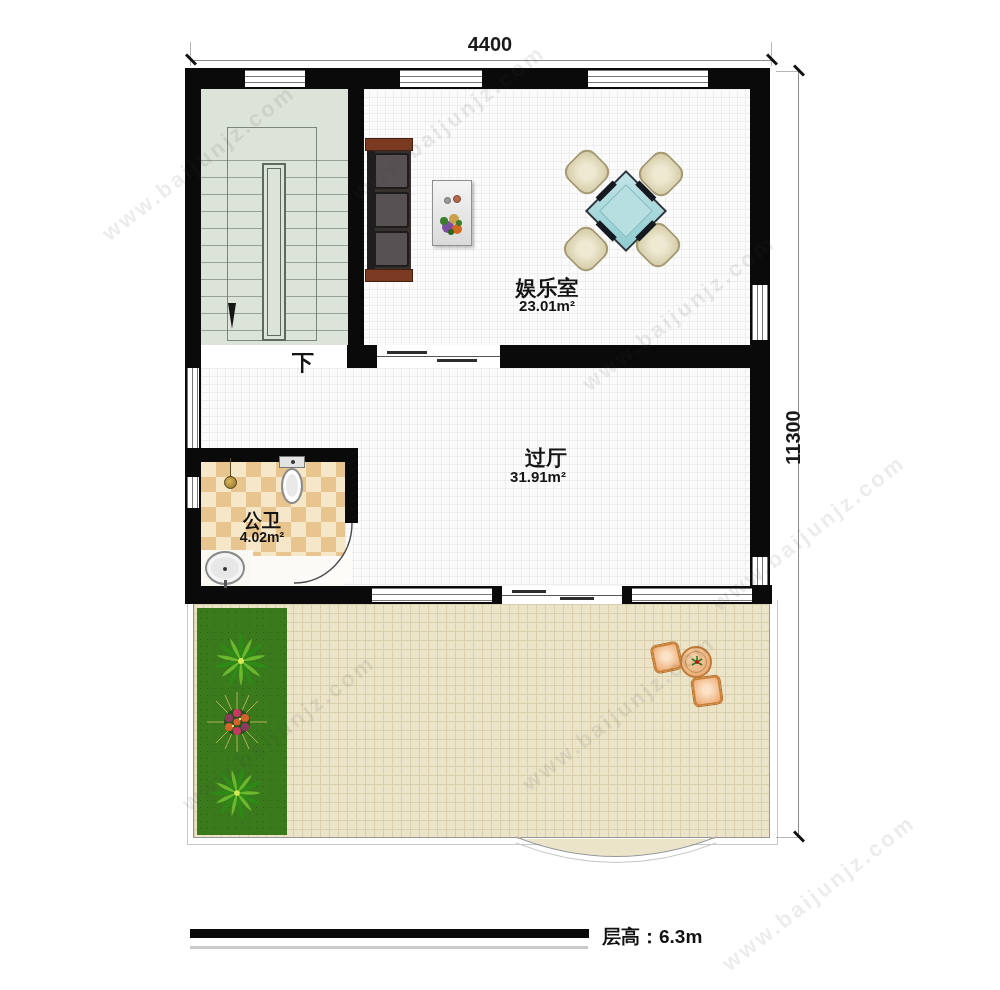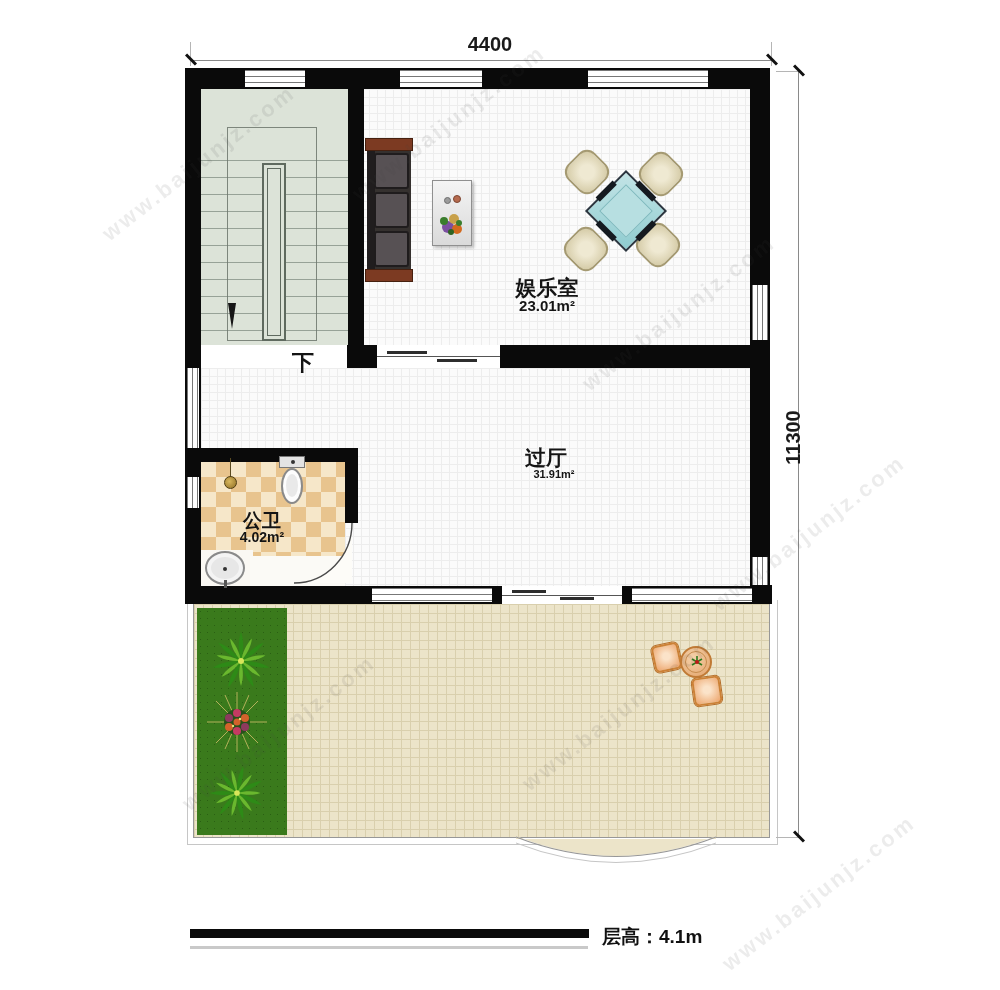--- a/index.html
+++ b/index.html
@@ -251,21 +251,21 @@
           <line x1="0" y1="0" x2="-5" y2="-3"></line>
         </g>
       <circle r="2" fill="#c01818"></circle>
     </svg>
   </div>
 
   <div class="abs roomname" style="left:477px;top:274px;width:140px;font-size:21px;">娱乐室</div>
   <div class="abs roomarea" style="left:477px;top:297px;width:140px;font-size:15px;">23.01m²</div>
 
   <div class="abs roomname" style="left:480px;top:444px;width:132px;font-size:21px;">过厅</div>
-  <div class="abs roomarea" style="left:488px;top:468px;width:132px;font-size:11px;">31.91m²</div>
+  <div class="abs roomarea" style="left:472px;top:468px;width:132px;font-size:15px;">31.91m²</div>
 
   <div class="abs roomname" style="left:212px;top:508px;width:100px;font-size:19px;">公卫</div>
   <div class="abs roomarea" style="left:212px;top:529px;width:100px;font-size:14px;">4.02m²</div>
 
 
   <div class="abs roomname" style="left:283px;top:348px;width:40px;font-size:22px;">下</div>
 
   <div class="abs dimline" style="left:190px;top:60px;width:582px;height:1px;"></div>
   <div class="abs extline" style="left:190px;top:42px;width:1px;height:24px;"></div>
   <div class="abs extline" style="left:771px;top:42px;width:1px;height:24px;"></div>
@@ -275,21 +275,21 @@
 
   <div class="abs dimline" style="left:798px;top:72px;width:1px;height:766px;"></div>
   <div class="abs extline" style="left:776px;top:71px;width:24px;height:1px;"></div>
   <div class="abs extline" style="left:776px;top:837px;width:24px;height:1px;"></div>
   <div class="abs tick" style="left:792px;top:69px;"></div>
   <div class="abs tick" style="left:792px;top:835px;"></div>
   <div class="abs dimtext" style="left:743px;top:426px;width:100px;transform:rotate(-90deg);background:transparent;">11300</div>
 
   <div class="abs" style="left:190px;top:929px;width:399px;height:9px;background:#0a0a0a;"></div>
   <div class="abs" style="left:190px;top:946px;width:398px;height:3px;background:#c9c9c9;"></div>
-  <div class="abs" style="left:602px;top:924px;font-size:19px;font-weight:700;">层高：4.1m</div>
+  <div class="abs" style="left:602px;top:924px;font-size:19px;font-weight:700;">层高：6.3m</div>
 
   <span class="wm" style="left:80px;top:150px;">www.baijunjz.com</span>
   <span class="wm" style="left:330px;top:110px;">www.baijunjz.com</span>
   <span class="wm" style="left:560px;top:300px;">www.baijunjz.com</span>
   <span class="wm" style="left:690px;top:520px;">www.baijunjz.com</span>
   <span class="wm" style="left:160px;top:720px;">www.baijunjz.com</span>
   <span class="wm" style="left:500px;top:700px;">www.baijunjz.com</span>
   <span class="wm" style="left:700px;top:880px;">www.baijunjz.com</span>
 
 </div>

